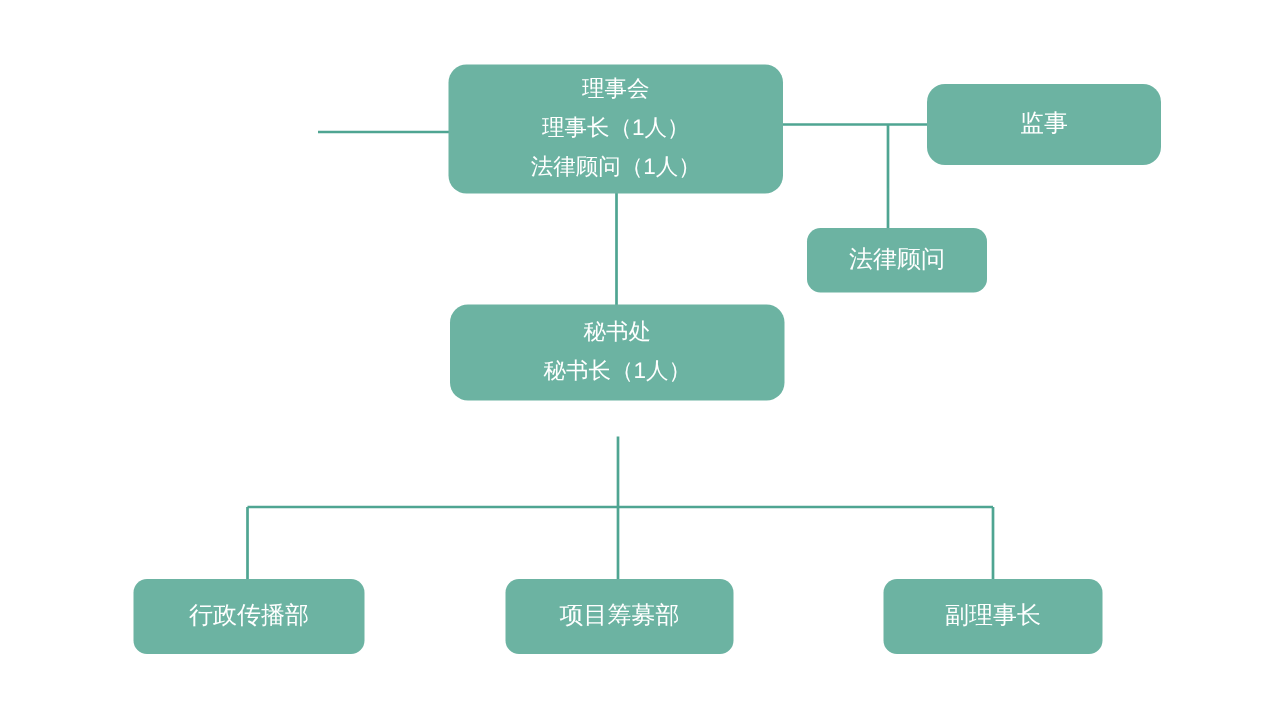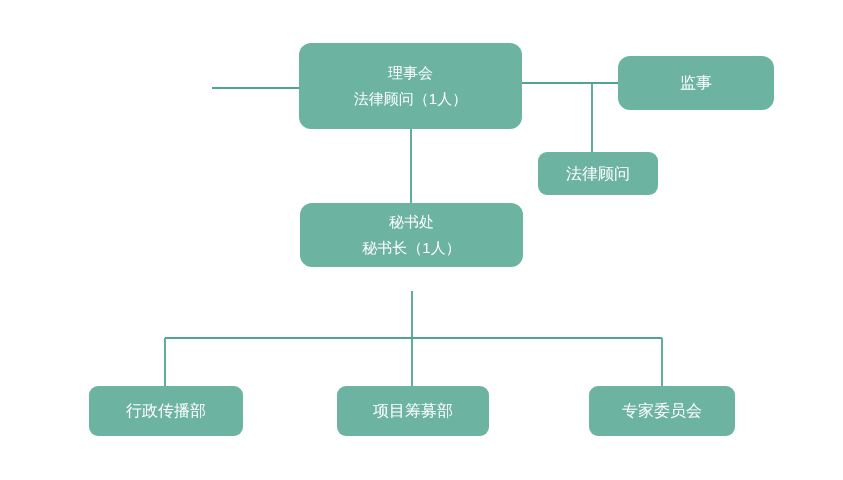--- a/index.html
+++ b/index.html
@@ -60,20 +60,21 @@
     <line x1="412" y1="291" x2="412" y2="338"></line>
     <line x1="165" y1="338" x2="662" y2="338"></line>
     <line x1="165" y1="338" x2="165" y2="386"></line>
     <line x1="412" y1="338" x2="412" y2="386"></line>
     <line x1="662" y1="338" x2="662" y2="386"></line>
   </svg>
 
 
   <div class="node" style="left:299px; top:43px; width:223px; height:86px;">
     <div class="node-line">理事会</div>
+    <div class="node-line">理事长（1人）</div>
     <div class="node-line">法律顾问（1人）</div>
   </div>
 
   <div class="node" style="left:618px; top:56px; width:156px; height:54px;text-align:center;">
     <span class="node-label">监事</span>
   </div>
 
   <div class="node node--small" style="left:538px; top:152px; width:120px; height:43px;">
     <span class="node-label">法律顾问</span>
   </div>
@@ -85,16 +86,16 @@
 
   <div class="node node--small" style="left:89px; top:386px; width:154px; height:50px;">
     <span class="node-label">行政传播部</span>
   </div>
 
   <div class="node node--small" style="left:337px; top:386px; width:152px; height:50px;">
     <span class="node-label">项目筹募部</span>
   </div>
 
   <div class="node node--small" style="left:589px; top:386px; width:146px; height:50px;">
-    <span class="node-label">专家委员会</span>
+    <span class="node-label">副理事长</span>
   </div>
 
 </div>
 
 </body></html>

